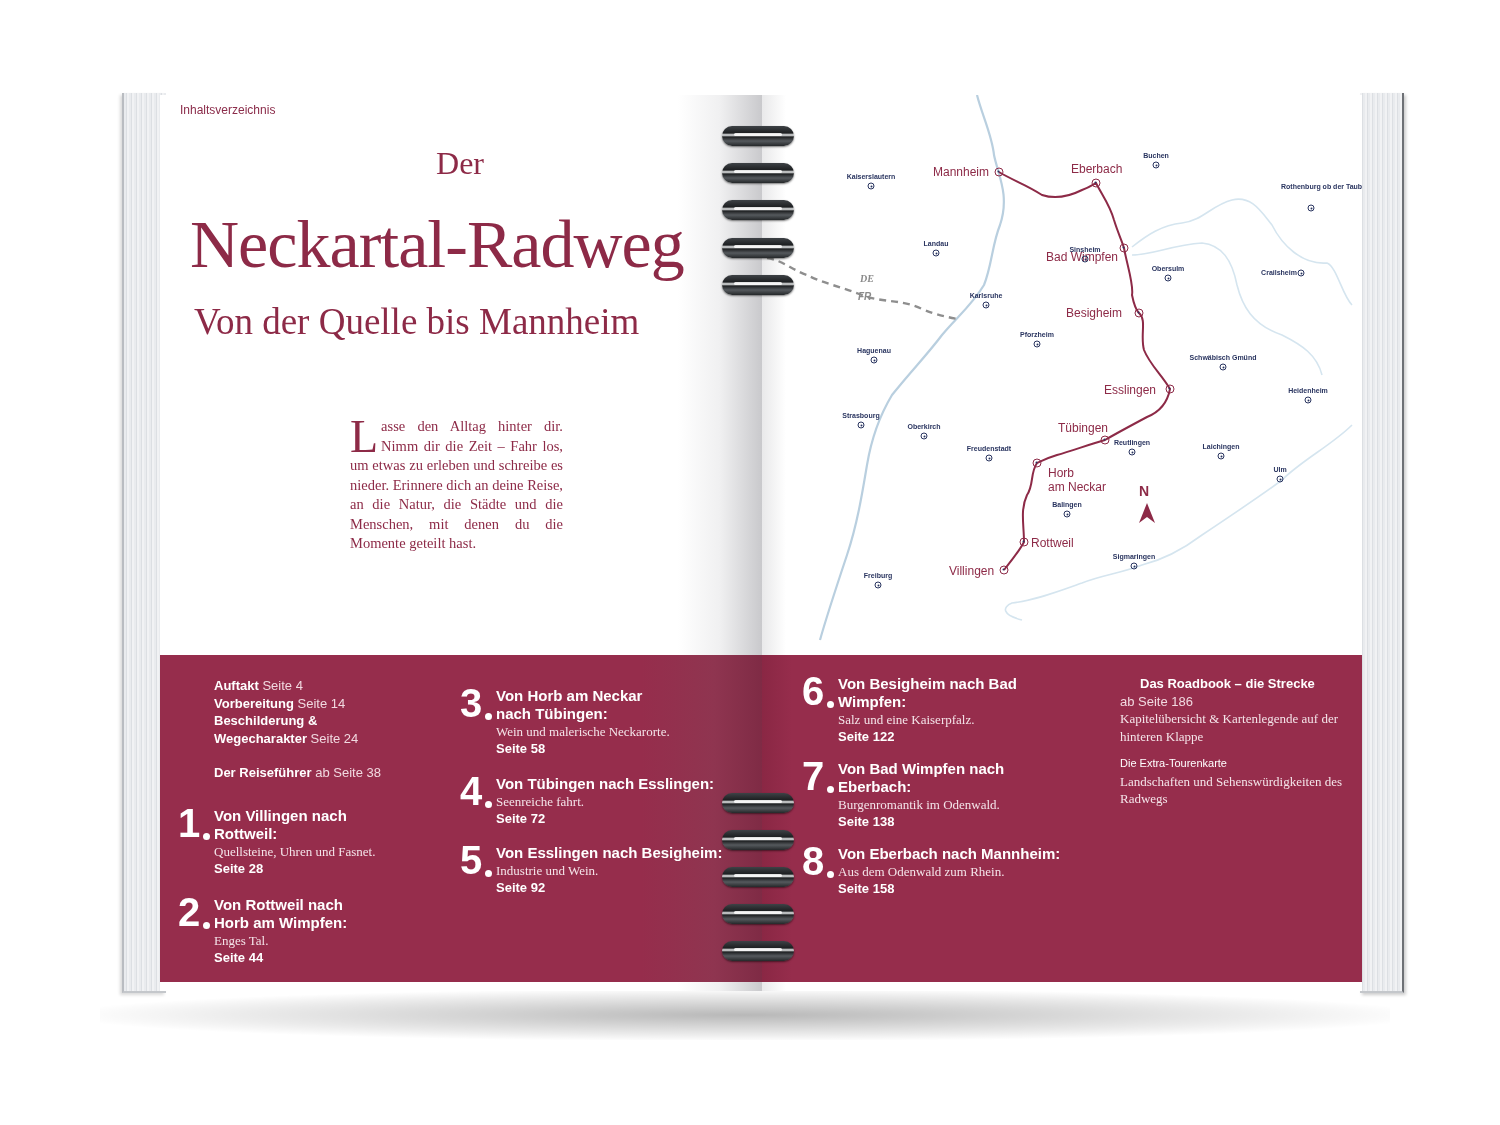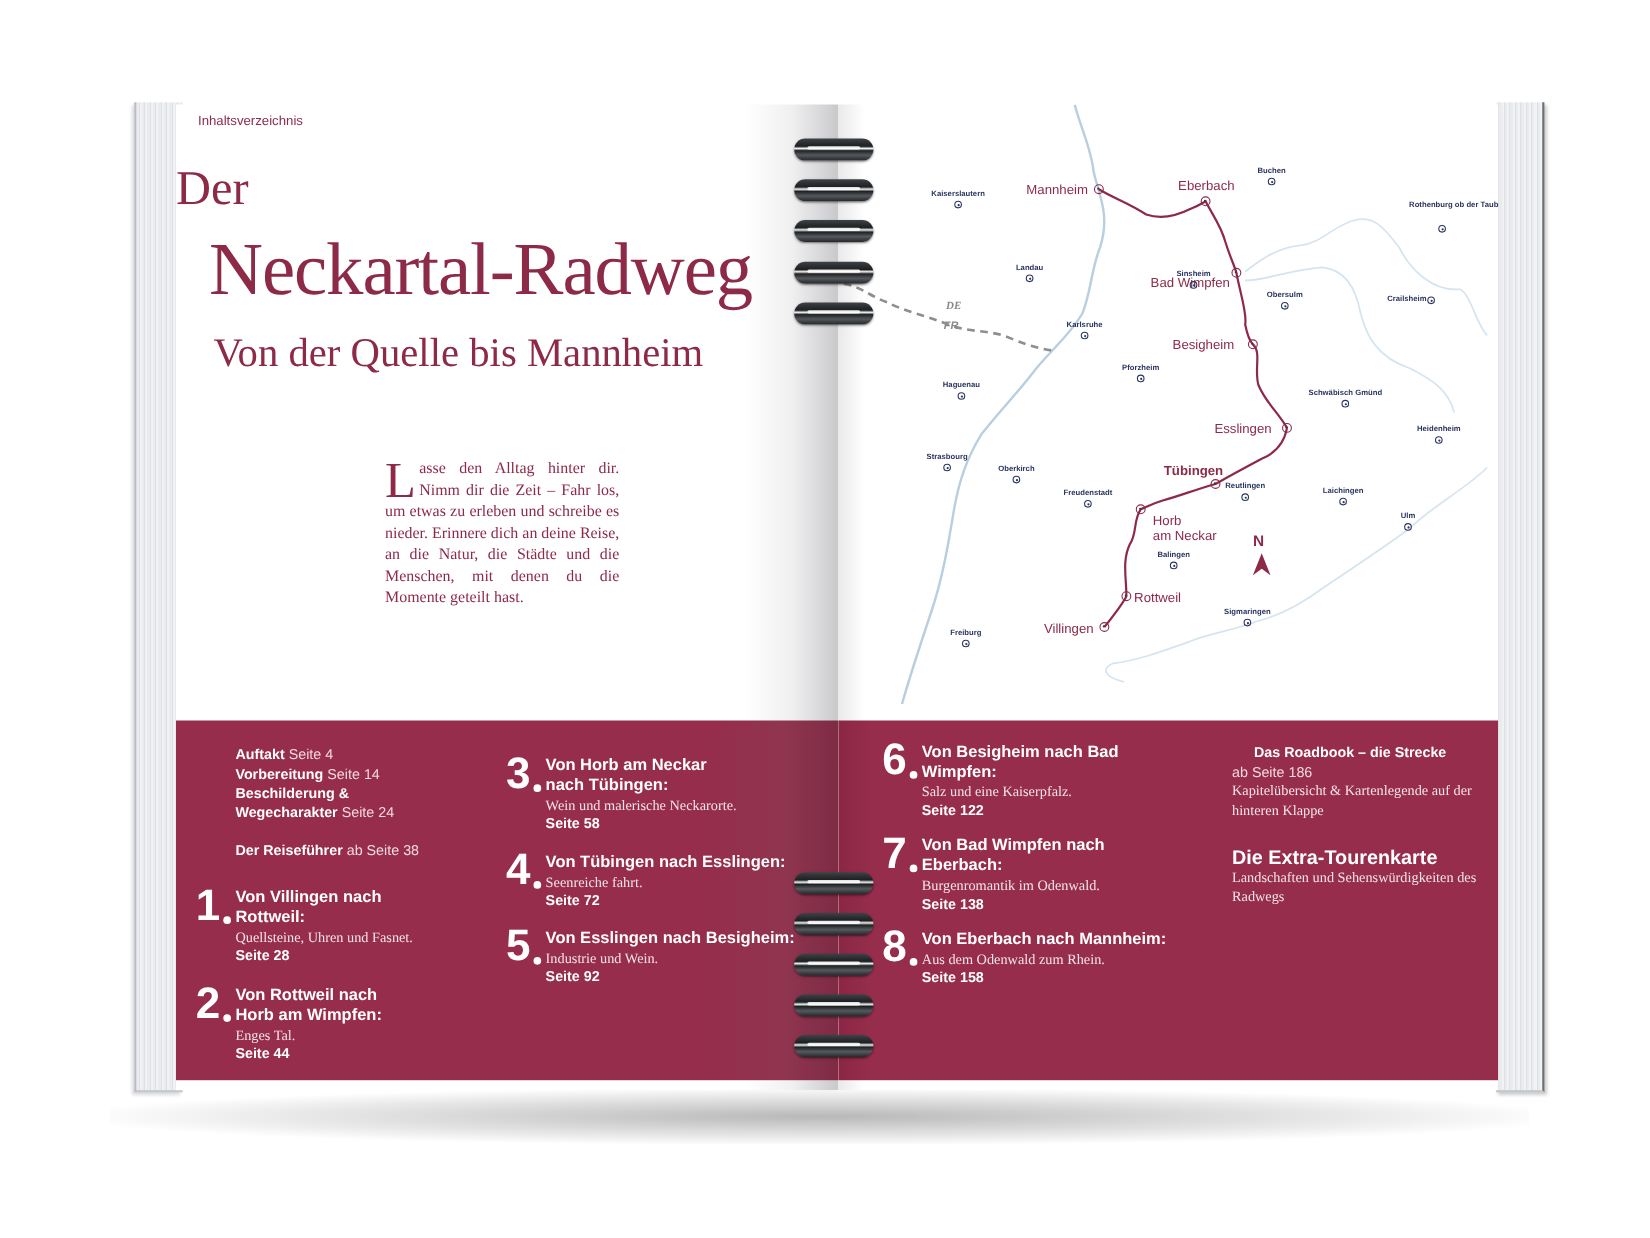--- a/index.html
+++ b/index.html
@@ -21,22 +21,22 @@
     background:linear-gradient(90deg,#ffffff 0%,#ffffff 86%,#f0f0f1 93%,#c9c9cc 100%); }
   .page-right { left:640px; width:600px;
     background:linear-gradient(90deg,#e9e9ea 0%,#ffffff 4%,#ffffff 100%); }
 
   .band { position:absolute; left:0; top:560px; height:327px; background:#962d4c; }
   .page-left .band { width:602px; background:linear-gradient(90deg,#962d4c 0%,#962d4c 80%,#8f3550 92%,#7f2b45 100%); }
   .page-right .band { width:600px; background:linear-gradient(90deg,#8a2744 0%,#962d4c 5%,#962d4c 100%); }
 
   .toc-label { position:absolute; left:20px; top:8px; font-size:12px; color:#8b2c4a; }
 
-  .title-der { position:absolute; left:0; width:600px; top:50px; 
-    font-family:"Liberation Serif", serif; font-size:44px; color:#8d2a47; }
+  .title-der { position:absolute; left:0; width:600px; top:50px; text-align:center;
+    font-family:"Liberation Serif", serif; font-size:32px; color:#8d2a47; }
   .title-main { position:absolute; left:30px; top:110px; font-family:"Liberation Serif", serif;
     font-size:68px; color:#8d2a47; letter-spacing:-1px; white-space:nowrap; }
   .title-sub { position:absolute; left:34px; top:205px; font-family:"Liberation Serif", serif;
     font-size:37px; color:#8d2a47; white-space:nowrap; }
 
   .intro { position:absolute; left:190px; top:322px; width:213px; font-family:"Liberation Serif", serif;
     font-size:14.5px; line-height:19.5px; color:#8d2a47; text-align:justify; }
   .dropcap { float:left; font-size:46px; line-height:36px; margin:2px 3px 0 0; color:#8d2a47; }
 
   .band-text { position:absolute; color:#ffffff; }
@@ -50,21 +50,21 @@
   .chapter .dot { position:absolute; width:7px; height:7px; border-radius:50%; background:#fff; }
   .chapter .body { margin-left:36px; }
   .chapter .ttl { font-size:15px; font-weight:bold; line-height:18px; }
   .chapter .desc { font-family:"Liberation Serif", serif; font-size:13px; line-height:17px; color:#f4e4e9; }
   .chapter .pg { font-size:13px; font-weight:bold; line-height:17px; }
 
   .roadbook { left:358px; top:20px; width:230px; font-size:13px; line-height:17.5px; }
   .roadbook .t { font-weight:bold;margin-left:20px; }
   .roadbook .a { color:#f1d9e0; }
   .roadbook .s { font-family:"Liberation Serif", serif; color:#f4e4e9; }
-  .roadbook .t2 { font-weight:bold; font-size:18px; margin-top:26px; }
+  .roadbook .t2 { font-weight:normal; font-size:11px; margin-top:10px; }
 
   .map { position:absolute; left:0; top:0; width:600px; height:560px; }
   .map svg { position:absolute; left:0; top:0; }
   .city-label { position:absolute; font-size:7px; font-weight:bold; color:#2a3560; white-space:nowrap; transform:translateX(-50%); text-align:center; line-height:8px; }
   .city-dot { position:absolute; width:5px; height:5px; border:1px solid #2a3560; border-radius:50%; transform:translate(-50%,-50%); }
   .city-dot::after { content:""; position:absolute; left:1.5px; top:1.5px; width:2px; height:2px; border-radius:50%; background:#2a3560; }
   .stop-label { position:absolute; font-size:12px; color:#8d2a47; white-space:nowrap; line-height:14px; }
   .border-label { position:absolute; font-size:10px; font-weight:bold; color:#8a8a8a; font-style:italic; }
   .north { position:absolute; left:377px; top:388px; font-size:14px; font-weight:bold; color:#8d2a47; }
 
@@ -179,21 +179,21 @@
       <div class="stop-label" style="left:171px;top:70px;">Mannheim</div>
       <div class="city-dot" style="left:334px;top:88px;width:7px;height:7px;border-color:#8d2a47;"></div>
       <div class="stop-label" style="left:309px;top:67px;">Eberbach</div>
       <div class="city-dot" style="left:362px;top:153px;width:7px;height:7px;border-color:#8d2a47;"></div>
       <div class="stop-label" style="left:284px;top:155px;">Bad Wimpfen</div>
       <div class="city-dot" style="left:377px;top:218px;width:7px;height:7px;border-color:#8d2a47;"></div>
       <div class="stop-label" style="left:304px;top:211px;">Besigheim</div>
       <div class="city-dot" style="left:408px;top:294px;width:7px;height:7px;border-color:#8d2a47;"></div>
       <div class="stop-label" style="left:342px;top:288px;">Esslingen</div>
       <div class="city-dot" style="left:343px;top:345px;width:7px;height:7px;border-color:#8d2a47;"></div>
-      <div class="stop-label" style="left:296px;top:326px;font-weight:bold;">Tübingen</div>
+      <div class="stop-label" style="left:296px;top:326px;">Tübingen</div>
       <div class="city-dot" style="left:275px;top:368px;width:7px;height:7px;border-color:#8d2a47;"></div>
       <div class="stop-label" style="left:286px;top:371px;"><span>Horb</span><br><span>am Neckar</span></div>
       <div class="city-dot" style="left:262px;top:447px;width:7px;height:7px;border-color:#8d2a47;"></div>
       <div class="stop-label" style="left:269px;top:441px;">Rottweil</div>
       <div class="city-dot" style="left:242px;top:475px;width:7px;height:7px;border-color:#8d2a47;"></div>
       <div class="stop-label" style="left:187px;top:469px;">Villingen</div>
 
       <div class="city-label" style="left:109px;top:78px;">Kaiserslautern</div>
         <div class="city-dot" style="left:109px;top:91px;"></div>
       <div class="city-label" style="left:394px;top:57px;">Buchen</div>

